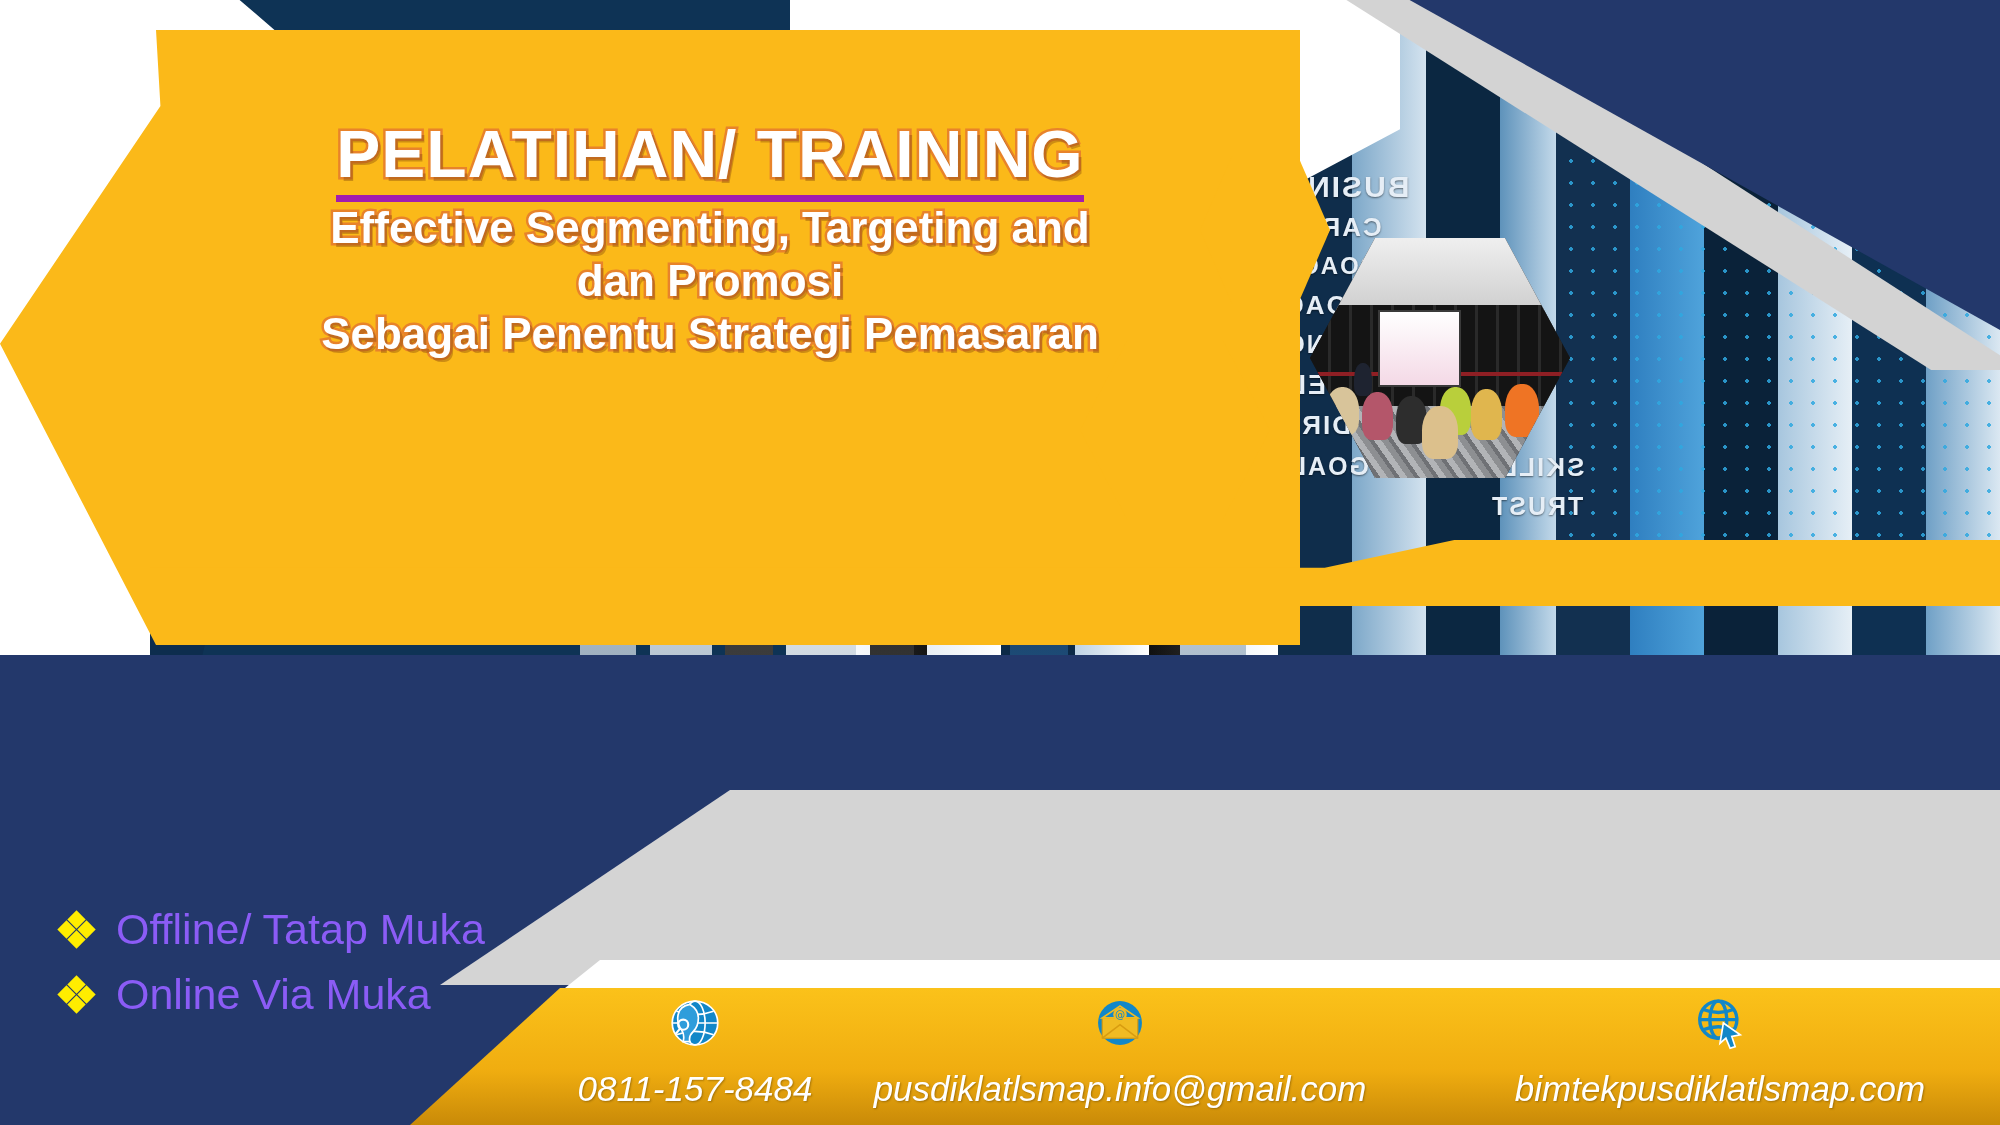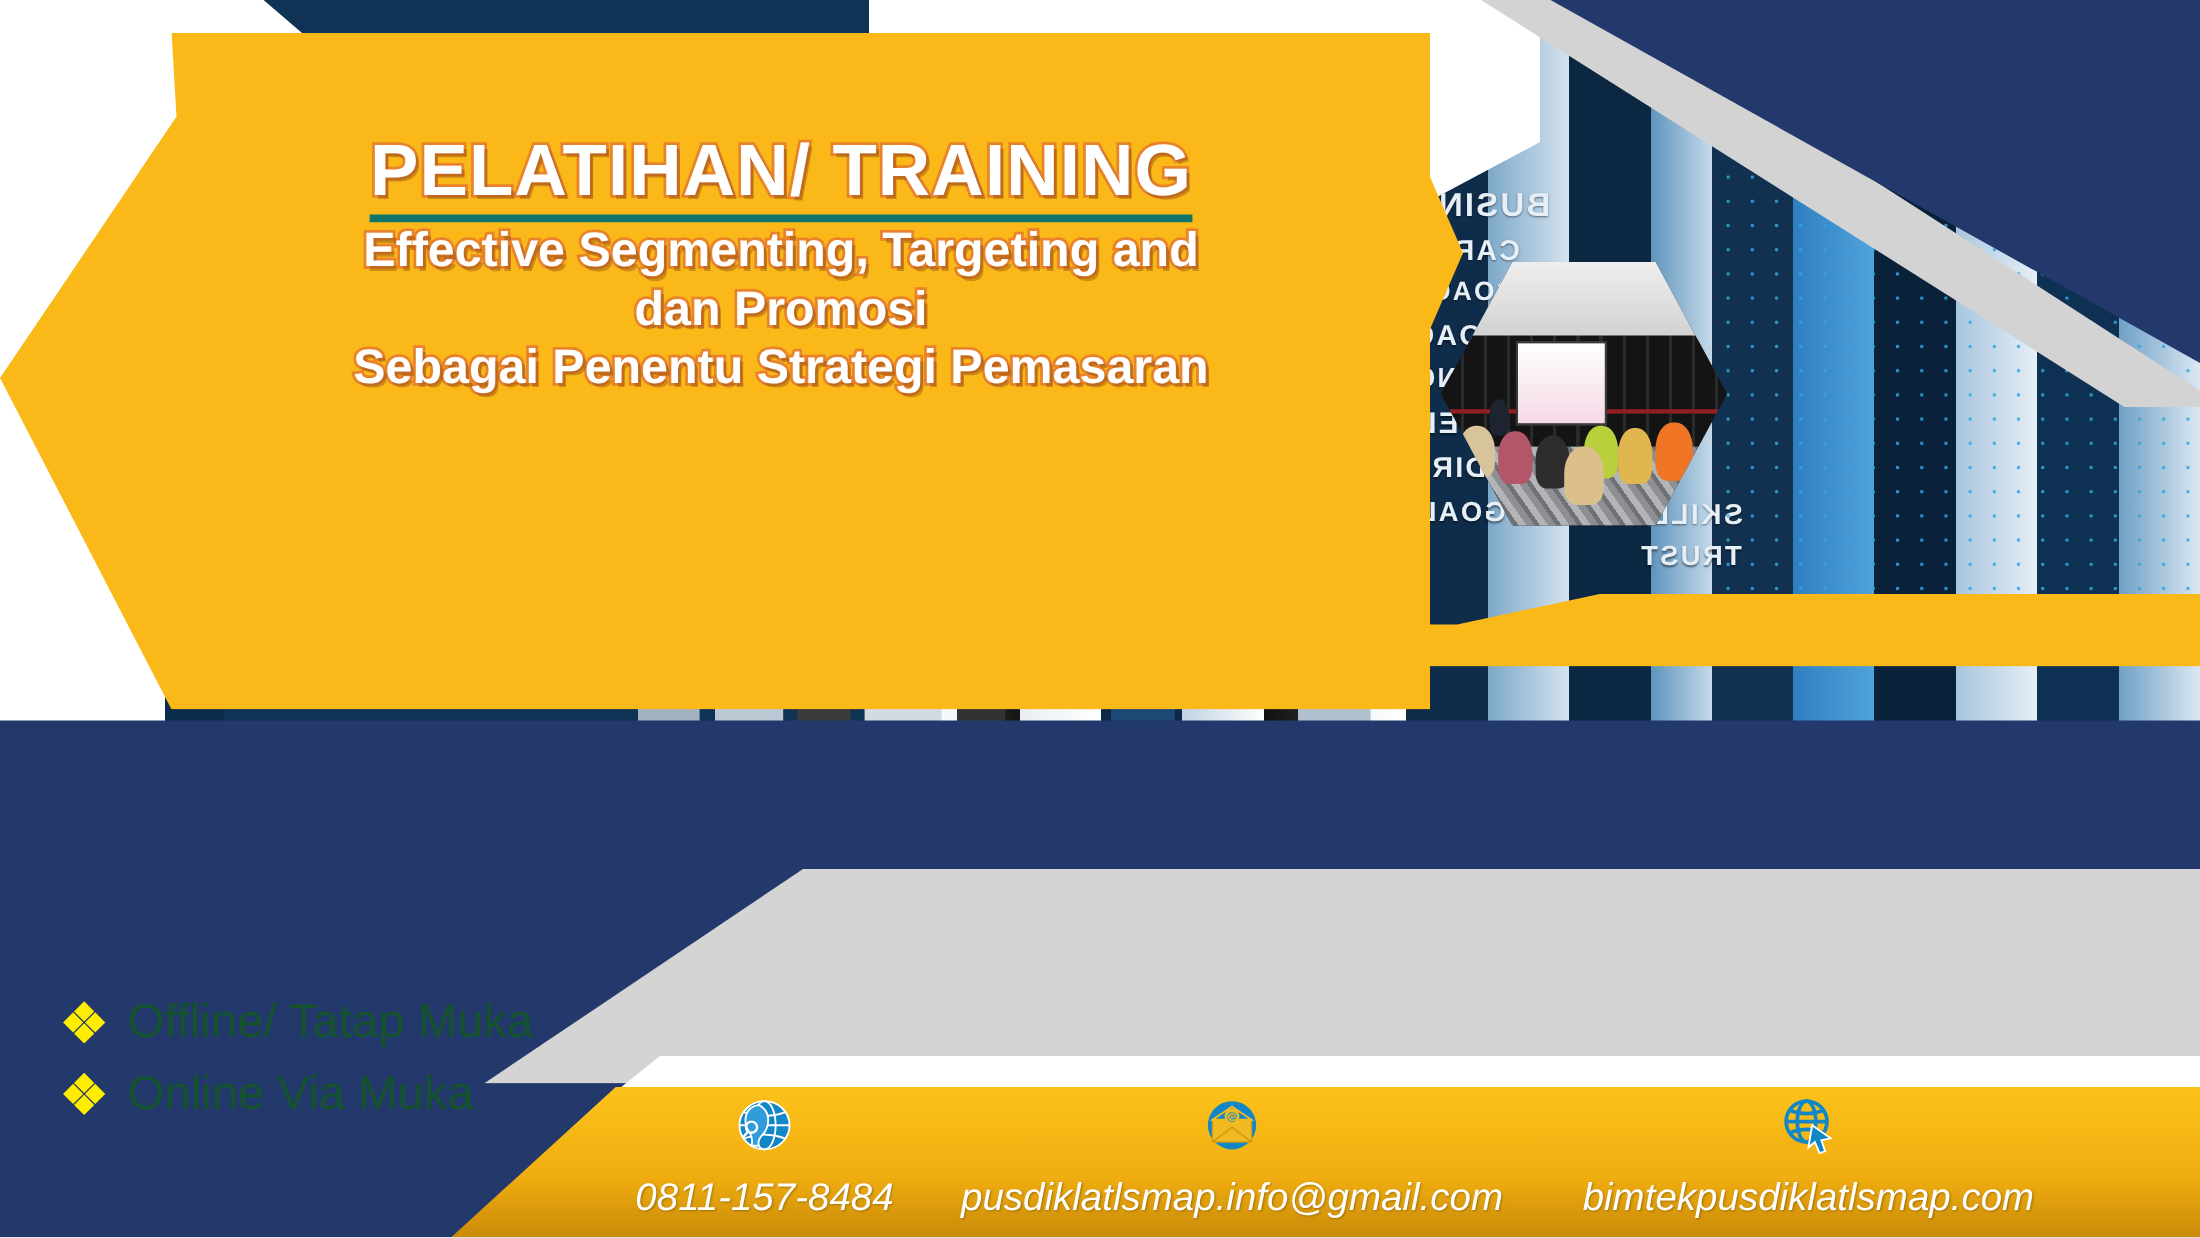--- a/index.html
+++ b/index.html
@@ -123,21 +123,21 @@
     position:absolute; left:150px; top:540px; width:1850px; height:66px; background:#fbb919;
     clip-path: polygon(0% 42%, 63.5% 42%, 70.5% 0%, 100% 0%, 100% 100%, 0% 100%);
   }
 
   
   .headline { position:absolute; left:150px; top:120px; width:1120px; text-align:center; z-index:40; }
   .h-kicker {
     font-size:66px; font-weight:900; letter-spacing:1px; line-height:1.05;
     color:#ffffff; -webkit-text-stroke:5px #e8832a; paint-order:stroke fill;
     text-shadow:3px 4px 0 rgba(120,60,10,.35);
-    display:inline-block; padding-bottom:6px; border-bottom:7px solid #0f766e;
+    display:inline-block; padding-bottom:6px; border-bottom:7px solid #a21caf;
   }
   .h-line {
     font-size:44px; font-weight:900; line-height:1.2; color:#ffffff;
     -webkit-text-stroke:5px #e8832a; paint-order:stroke fill;
     text-shadow:3px 4px 0 rgba(120,60,10,.35);
   }
 
   
   .hexagon { position:absolute; background:#fbb919;
     clip-path: polygon(25% 0%, 75% 0%, 100% 50%, 75% 100%, 25% 100%, 0% 50%); }
@@ -182,32 +182,32 @@
   
   .bullets { position:absolute; left:60px; top:905px; z-index:30; }
   .bullet-row { display:flex; align-items:center; gap:22px; margin-bottom:16px; }
   .bullet-mark { position:relative; width:34px; height:34px; flex:none; }
   .bullet-mark i { position:absolute; width:13px; height:13px; background:#ffed00;
                    transform:rotate(45deg); }
   .bullet-mark i:nth-child(1){ left:10px; top:0px; }
   .bullet-mark i:nth-child(2){ left:0px;  top:10px; }
   .bullet-mark i:nth-child(3){ left:20px; top:10px; }
   .bullet-mark i:nth-child(4){ left:10px; top:20px; }
-  .bullet-text { color:#14532d; font-size:43px; font-weight:400;
+  .bullet-text { color:#8b5cf6; font-size:43px; font-weight:400;
                  font-family:"Liberation Sans", sans-serif; white-space:nowrap; }
 
   
   .contacts { position:absolute; left:0; top:995px; width:2000px; height:130px; z-index:40; }
   .contact { position:absolute; text-align:center; }
   .contact .ico { height:56px; display:flex; align-items:center; justify-content:center; }
   .contact .txt { color:#ffffff; font-size:35px; font-style:italic; font-weight:400;
                   white-space:nowrap; text-shadow:1px 1px 2px rgba(90,60,0,.45); margin-top:18px; }
   #contact-0 { left:560px; width:270px; }
   #contact-1 { left:800px; width:640px; }
-  #contact-2 { left:1364px; width:560px; }
+  #contact-2 { left:1440px; width:560px; }
 </style>
 </head>
 <body>
 
 <div id="stage">
 
   <div class="bg-photo">
     <div class="cloud"></div>
     <div class="silhouette"></div>
     <div class="burst-a"></div>

